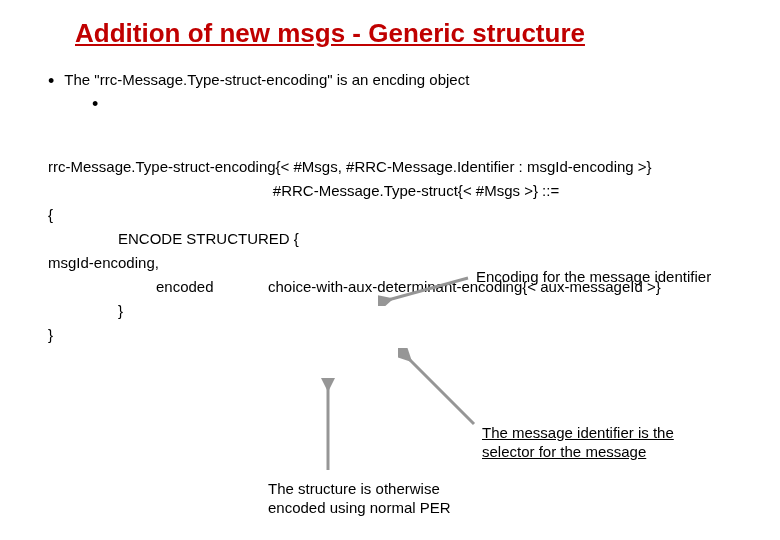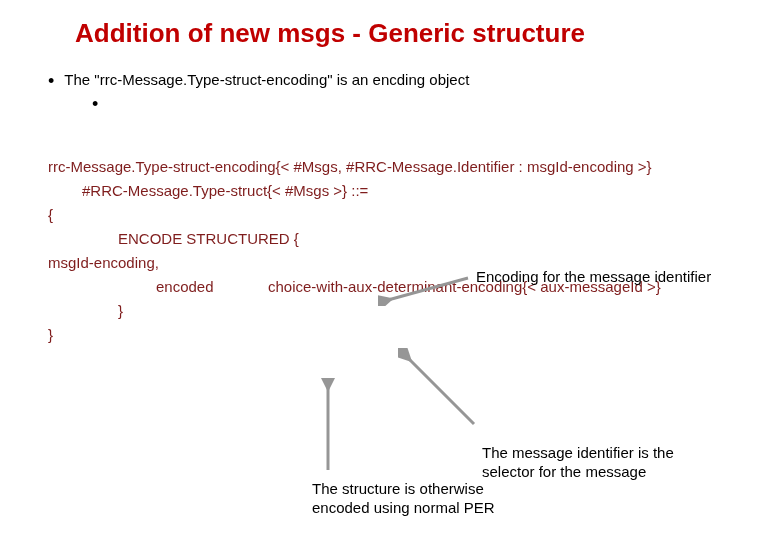--- a/index.html
+++ b/index.html
@@ -8,20 +8,21 @@
     height: 540px;
     background: #fff;
     font-family: Arial, Helvetica, sans-serif;
     position: relative;
     overflow: hidden;
   }
   .title {
     color: #c00000;
     font-size: 26px;
     font-weight: bold;
+    text-decoration: underline;
     padding: 18px 0 0 75px;
   }
   .bullet-list {
     padding: 22px 30px 0 48px;
   }
   .bullet-row {
     display: flex;
     align-items: flex-start;
     margin-bottom: 4px;
   }
@@ -32,26 +33,26 @@
     line-height: 1;
     margin-right: 10px;
     margin-top: 1px;
   }
   .bullet-text {
     font-size: 15px;
     color: #000;
   }
   .code-block {
     font-size: 15px;
-    color: #7f1d1d;
+    color: #000000;
     padding: 38px 30px 0 48px;
     line-height: 1.6;
   }
   .code-line { white-space: pre; }
-  .ind1 { padding-left: 34px; }
+  .ind1 { padding-left: 34px; text-align: center; }
   .ind3 { padding-left: 70px; }
   .field-row {
     display: flex;
   }
   .field-name {
     width: 220px;
     padding-left: 108px;
   }
   .field-val {
     flex: 1;
@@ -95,22 +96,22 @@
     <div class="field-val">choice-with-aux-determinant-encoding{&lt; aux-messageId &gt;}</div>
   </div>
   <div class="field-row">
   </div>
 
   <div class="code-line ind3">}</div>
   <div class="code-line">}</div>
 </div>
 
 <div class="annotation" style="left:476px; top:268px;">Encoding for the message identifier</div>
-<div class="annotation" style="left:482px; top:444px; width:220px;">The message identifier is the selector for the message</div>
-<div class="annotation" style="left:268px; top:480px; width:230px;margin-left:44px;">The structure is otherwise encoded using normal PER</div>
+<div class="annotation" style="left:482px; top:424px; width:220px;text-decoration:underline;">The message identifier is the selector for the message</div>
+<div class="annotation" style="left:268px; top:480px; width:230px;">The structure is otherwise encoded using normal PER</div>
 
 <svg class="arrow" style="left:378px; top:272px; width:96px; height:34px;" viewBox="0 0 96 34">
   <defs>
     <marker id="ah1" markerWidth="8" markerHeight="8" refX="2" refY="4" orient="auto">
       <polygon points="0,4 8,0 8,8" fill="#969696"></polygon>
     </marker>
   </defs>
   <line x1="90" y1="6" x2="10" y2="28" stroke="#969696" stroke-width="3" marker-end="url(#ah1)"></line>
 </svg>
 

